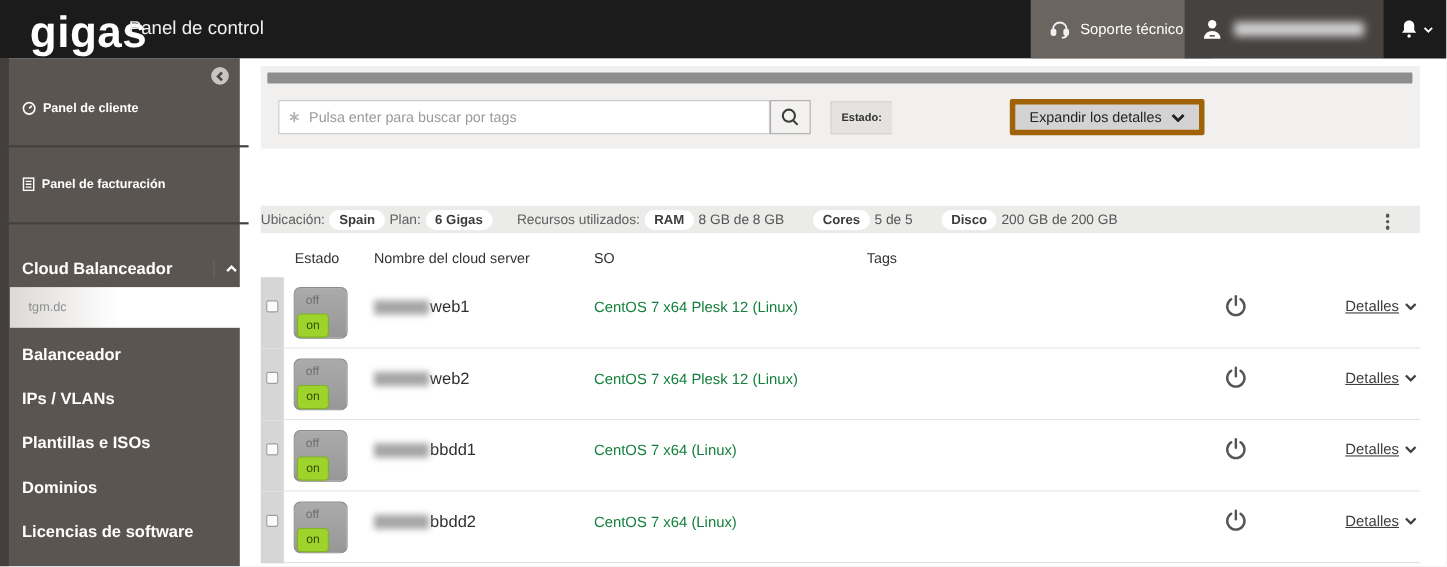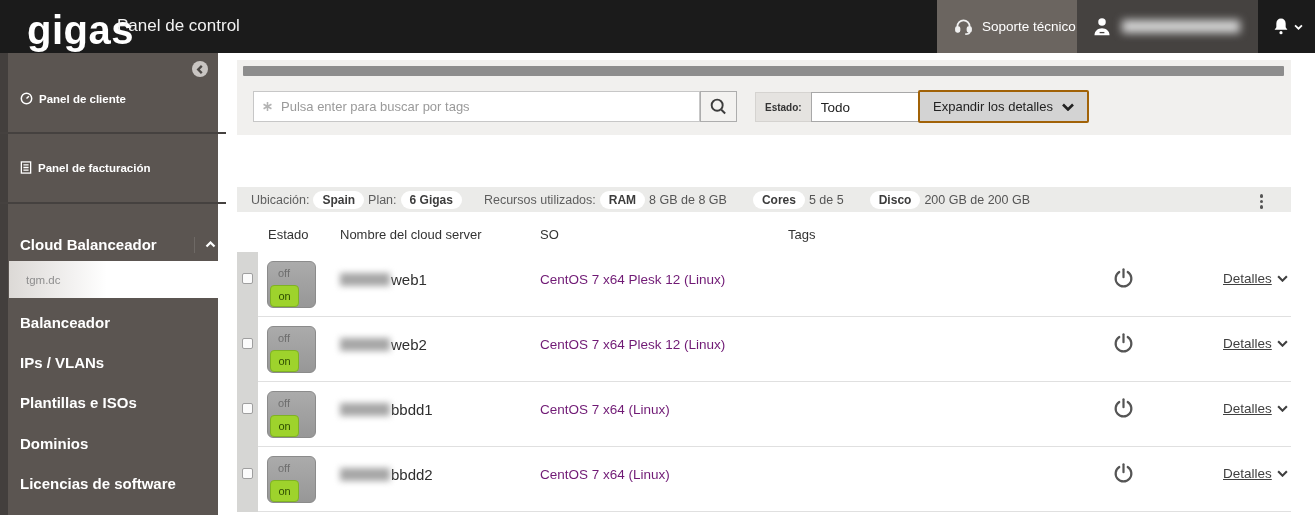--- a/index.html
+++ b/index.html
@@ -34,51 +34,51 @@
   .hscroll { position:absolute; left:6px; top:6px; width:1041px; height:10px; background:#8d8d8d; border-radius:1px; cursor:pointer; }
   .search-wrap { position:absolute; left:16px; top:31px; width:447px; height:31px; }
   .search-input { width:100%; height:100%; border:1px solid #c7c7c7; background:#fff; font-family:inherit; font-size:13px; color:#444; padding:0 8px 0 27px; outline:none; }
   .search-input::placeholder { color:#9a9a9a; }
   .search-ast { position:absolute; left:9px; top:10px; }
   .search-btn { position:absolute; left:463px; top:31px; width:37px; height:31px; background:#f3f2f0; border:1px solid #adadad; display:flex; align-items:center; justify-content:center; cursor:pointer; }
   .estado-group { position:absolute; left:518px; top:32px; height:30px; display:flex; }
   .estado-label { background:#e5e3e0; border:1px solid #d5d3d0; border-right:none; color:#333; font-size:10px; font-weight:bold; display:flex; align-items:center; padding:0 9px; }
   .estado-select { width:128px; background:#fff; border:1px solid #a8a8a8; display:flex; align-items:center; font-size:13.5px; color:#222; padding:0 9px; cursor:pointer; }
   .estado-select .tri { margin-left:auto; font-size:8px; color:#222; }
-  .expand-btn { position:absolute; left:681px; top:30px; height:33px; background:#d3d3d3; border:2px solid #a16207; border-radius:2px; display:flex; align-items:center; gap:9px; padding:0 13px; font-size:13px; color:#222; cursor:pointer; }
+  .expand-btn { position:absolute; left:681px; top:30px; height:33px; background:#d3d3d3; border:5px solid #a16207; border-radius:2px; display:flex; align-items:center; gap:9px; padding:0 13px; font-size:13px; color:#222; cursor:pointer; }
 
   .dc-titlerow { position:absolute; left:29px; top:101px; height:32px; display:flex; align-items:center; }
   .titleblur { width:33px; height:15px; background:#9d9d9d; filter:blur(3px); margin-right:1px; }
   .dc-name { font-size:20px; font-weight:bold; color:#3a3a3a; }
   .pencil { margin:4px 0 0 10px; cursor:pointer; }
   .add-btn { margin-left:16px; height:30px; background:#fff; border:1px solid #dadada; border-radius:3px; display:flex; align-items:center; gap:7px; padding:0 13px; cursor:pointer; }
   .add-btn .plus { color:#5a5a5a; font-size:17px; font-weight:bold; line-height:1; margin-top:-2px; }
   .add-btn .lbl { color:#979797; font-size:13px; }
 
-  .info-bar { position:absolute; left:19px; top:134px; width:1054px; height:25px; background:#ebebe9; display:flex; align-items:center; padding-left:14px; font-size:12.5px; color:#5e5e5e; }
+  .info-bar { position:absolute; left:19px; top:134px; width:1054px; height:25px; background:#ebebe9; display:flex; align-items:center; font-size:12.5px; color:#5e5e5e; }
   .info-bar .pill { background:#fff; border-radius:10px; padding:2px 9px; color:#3c3c3c; font-weight:bold; font-size:12px; margin:0 4px; white-space:nowrap;text-align:center; }
   .info-bar .val { color:#555; margin-right:4px; white-space:nowrap; }
   .gap18 { display:inline-block; width:18px; }
   .kebab { position:absolute; right:26px; top:5px; display:flex; flex-direction:column; gap:2px; cursor:pointer; padding:2px; }
   .kebab i { width:3.5px; height:3.5px; border-radius:50%; background:#555; }
 
   .thead { position:absolute; left:19px; top:165px; width:1054px; height:34px; font-size:13px; color:#333; }
   .thead span { position:absolute; top:9px; }
   .th-estado { left:31px; } .th-nombre { left:103px; } .th-so { left:303px; } .th-tags { left:551px; }
 
   .rows { position:absolute; left:19px; top:199px; width:1054px; }
   .row { position:relative; height:65px; border-bottom:1px solid #e0e0e0; background:#fff; }
   .cell-check { position:absolute; left:0; top:0; width:21px; height:65px; background:#d6d6d4; }
   .checkbox { position:absolute; left:5px; top:21px; width:11px; height:11px; background:#fbfbfb; border:1px solid #9f9f9f; border-radius:2px; cursor:pointer; }
   .toggle { position:absolute; left:30px; top:9px; width:49px; height:47px; background:linear-gradient(#ababab,#979797); border:1px solid #8b8b8b; border-radius:6px; cursor:pointer; }
   .t-off { position:absolute; left:10px; top:5px; font-size:11px; color:#6f6f6f; }
   .t-on { position:absolute; left:2px; top:23px; width:29px; height:22px; background:#9ed32c; border:1px solid #7fb224; border-radius:4px; color:#2e4d00; font-size:11px; display:flex; align-items:center; justify-content:center; }
   .name { position:absolute; left:103px; top:19px; font-size:15px; color:#2f2f2f; display:flex; align-items:center; }
   .nameblur { display:inline-block; width:50px; height:13px; background:#a6a6a6; filter:blur(3px); margin-right:1px; }
-  .os { position:absolute; left:303px; top:20px; font-size:13.5px; color:#701a75;text-align:center; }
+  .os { position:absolute; left:303px; top:20px; font-size:13.5px; color:#15803d;text-align:center; }
   .power { position:absolute; left:875px; top:15px; cursor:pointer; }
   .details { position:absolute; left:986px; top:19px; display:flex; align-items:center; gap:5px; cursor:pointer; }
   .details span { font-size:13.5px; color:#3f3f3f; text-decoration:underline; }
 </style>
 </head>
 <body>
 
 <div class="screen">
 
   <div class="topbar">
@@ -176,24 +176,20 @@
       </div>
       <div class="search-btn">
         <svg width="19" height="19" viewBox="0 0 20 20" fill="none" stroke="#3c3c3c" stroke-width="2">
             <circle cx="8.6" cy="8.6" r="5.8"></circle>
             <path d="M13 13.4 17 17.4"></path>
           </svg>
       </div>
 
       <div class="estado-group">
         <div class="estado-label">Estado:</div>
-        <div class="estado-select">
-          <span>Todo</span>
-          <span class="tri">▼</span>
-        </div>
       </div>
 
       <div class="expand-btn">
         <span>Expandir los detalles</span>
         <svg width="12" height="8" viewBox="0 0 12 8" fill="none" stroke="#222" stroke-width="2.6">
             <polyline points="1,1.5 6,6.5 11,1.5"></polyline>
           </svg>
       </div>
     </div>
 

